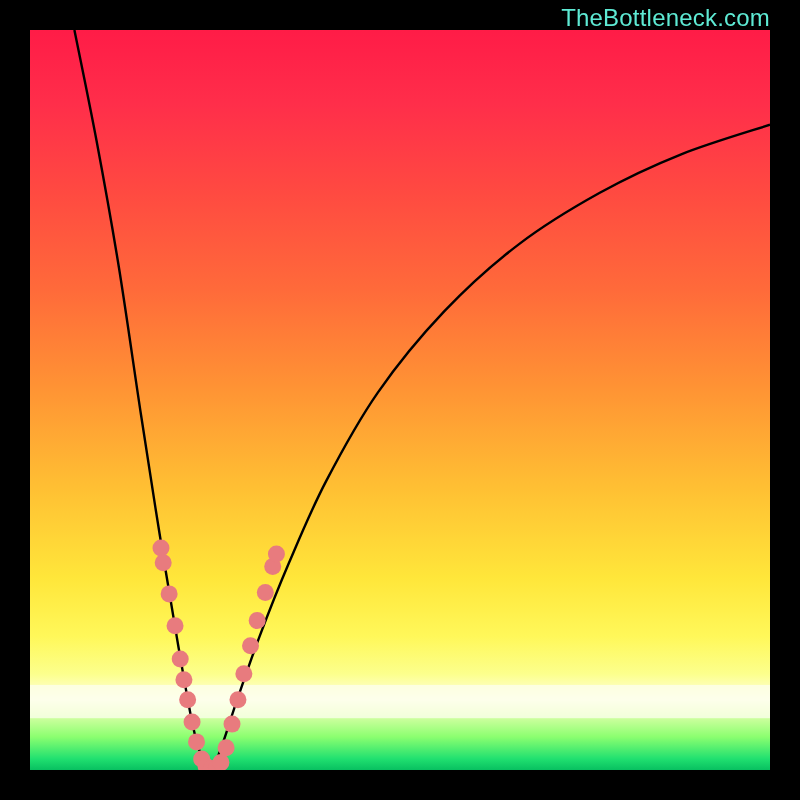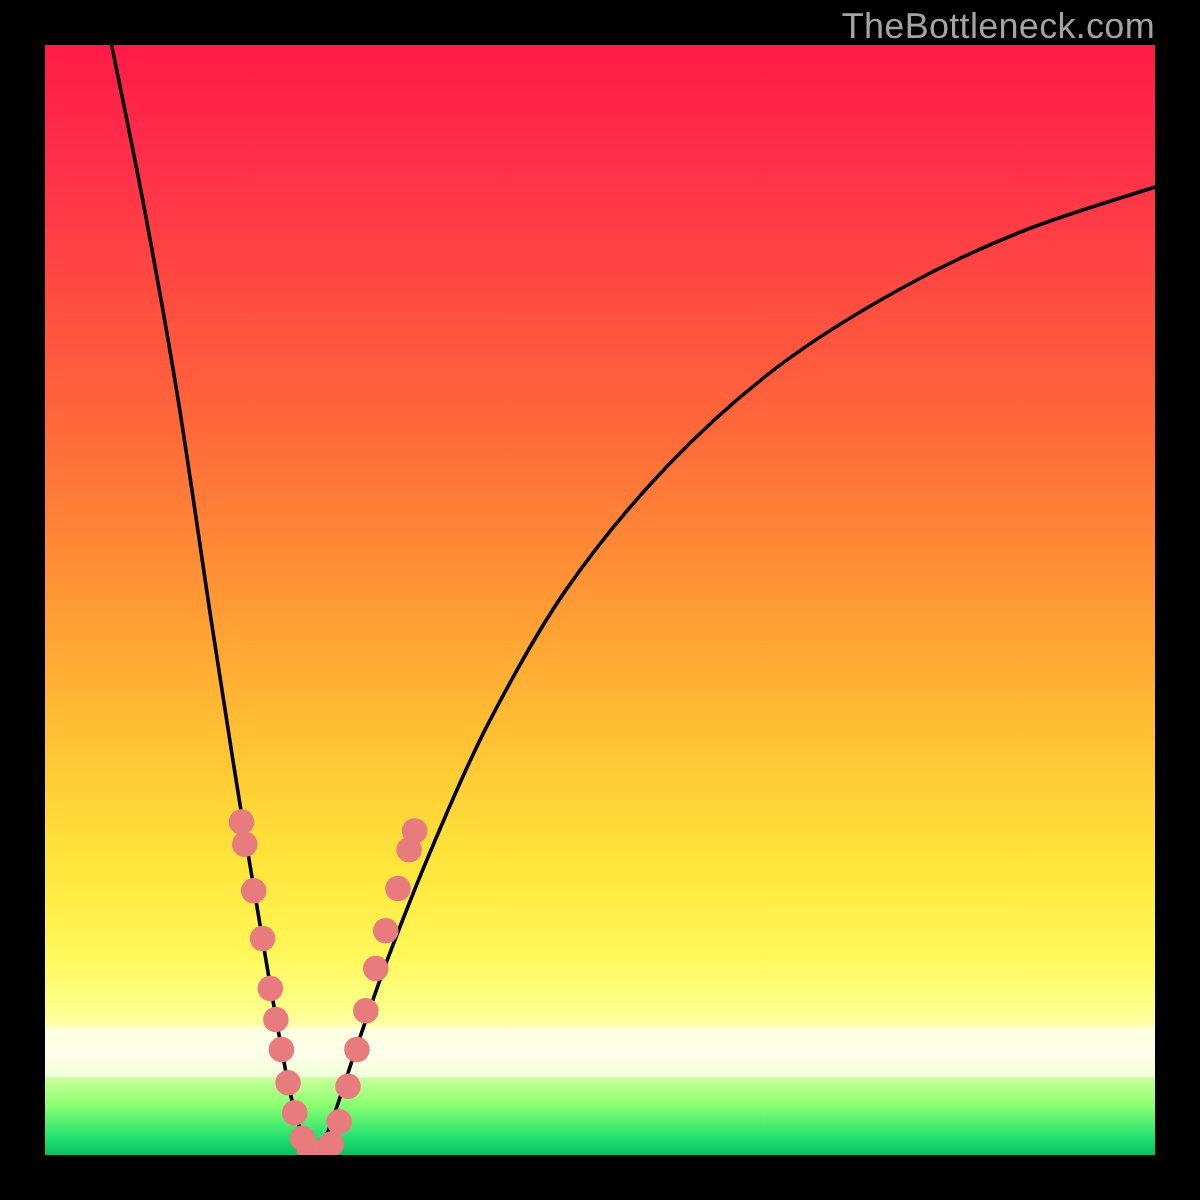--- a/index.html
+++ b/index.html
@@ -20,21 +20,21 @@
     overflow: hidden;
   }
   .gradient {
     position: absolute;
     inset: 0;
   }
   .watermark {
     position: absolute;
     top: 4px;
     right: 30px;
-    color: #a3a3a3;
+    color: #5eead4;
     font-size: 24px;
     font-weight: 500;
     letter-spacing: 0.2px;
     pointer-events: none;
   }
   svg {
     position: absolute;
     inset: 0;
   }
   .curve {

